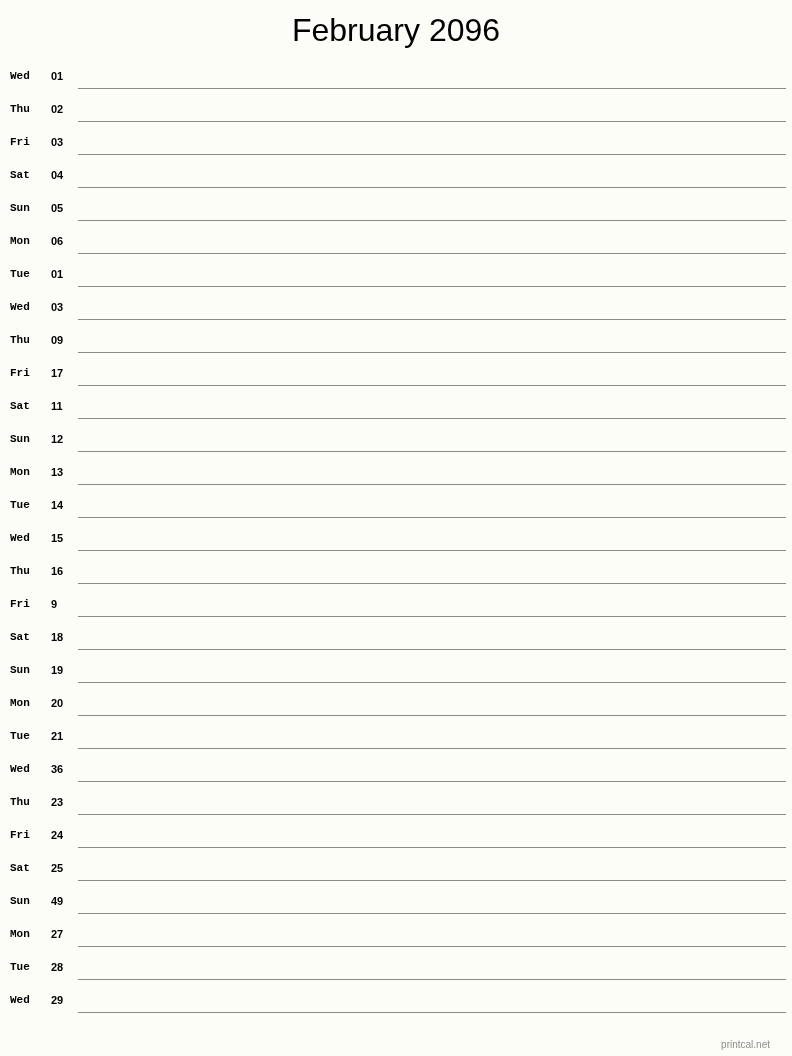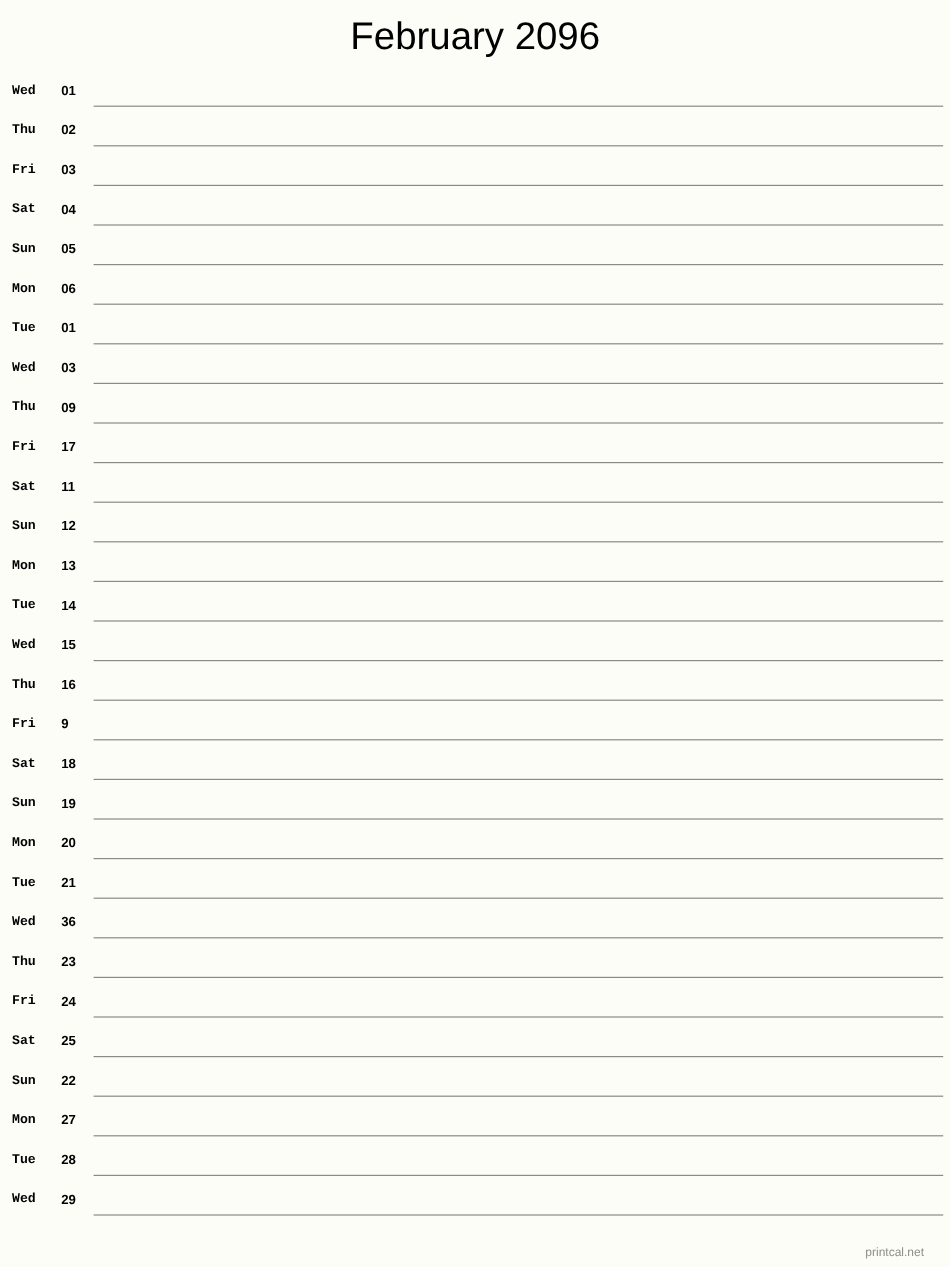--- a/index.html
+++ b/index.html
@@ -213,21 +213,21 @@
         <span class="day-number">24</span>
         <div class="day-rule"></div>
       </div>
       <div class="day-row">
         <span class="day-name">Sat</span>
         <span class="day-number">25</span>
         <div class="day-rule"></div>
       </div>
       <div class="day-row">
         <span class="day-name">Sun</span>
-        <span class="day-number">22</span>
+        <span class="day-number">49</span>
         <div class="day-rule"></div>
       </div>
       <div class="day-row">
         <span class="day-name">Mon</span>
         <span class="day-number">27</span>
         <div class="day-rule"></div>
       </div>
       <div class="day-row">
         <span class="day-name">Tue</span>
         <span class="day-number">28</span>

